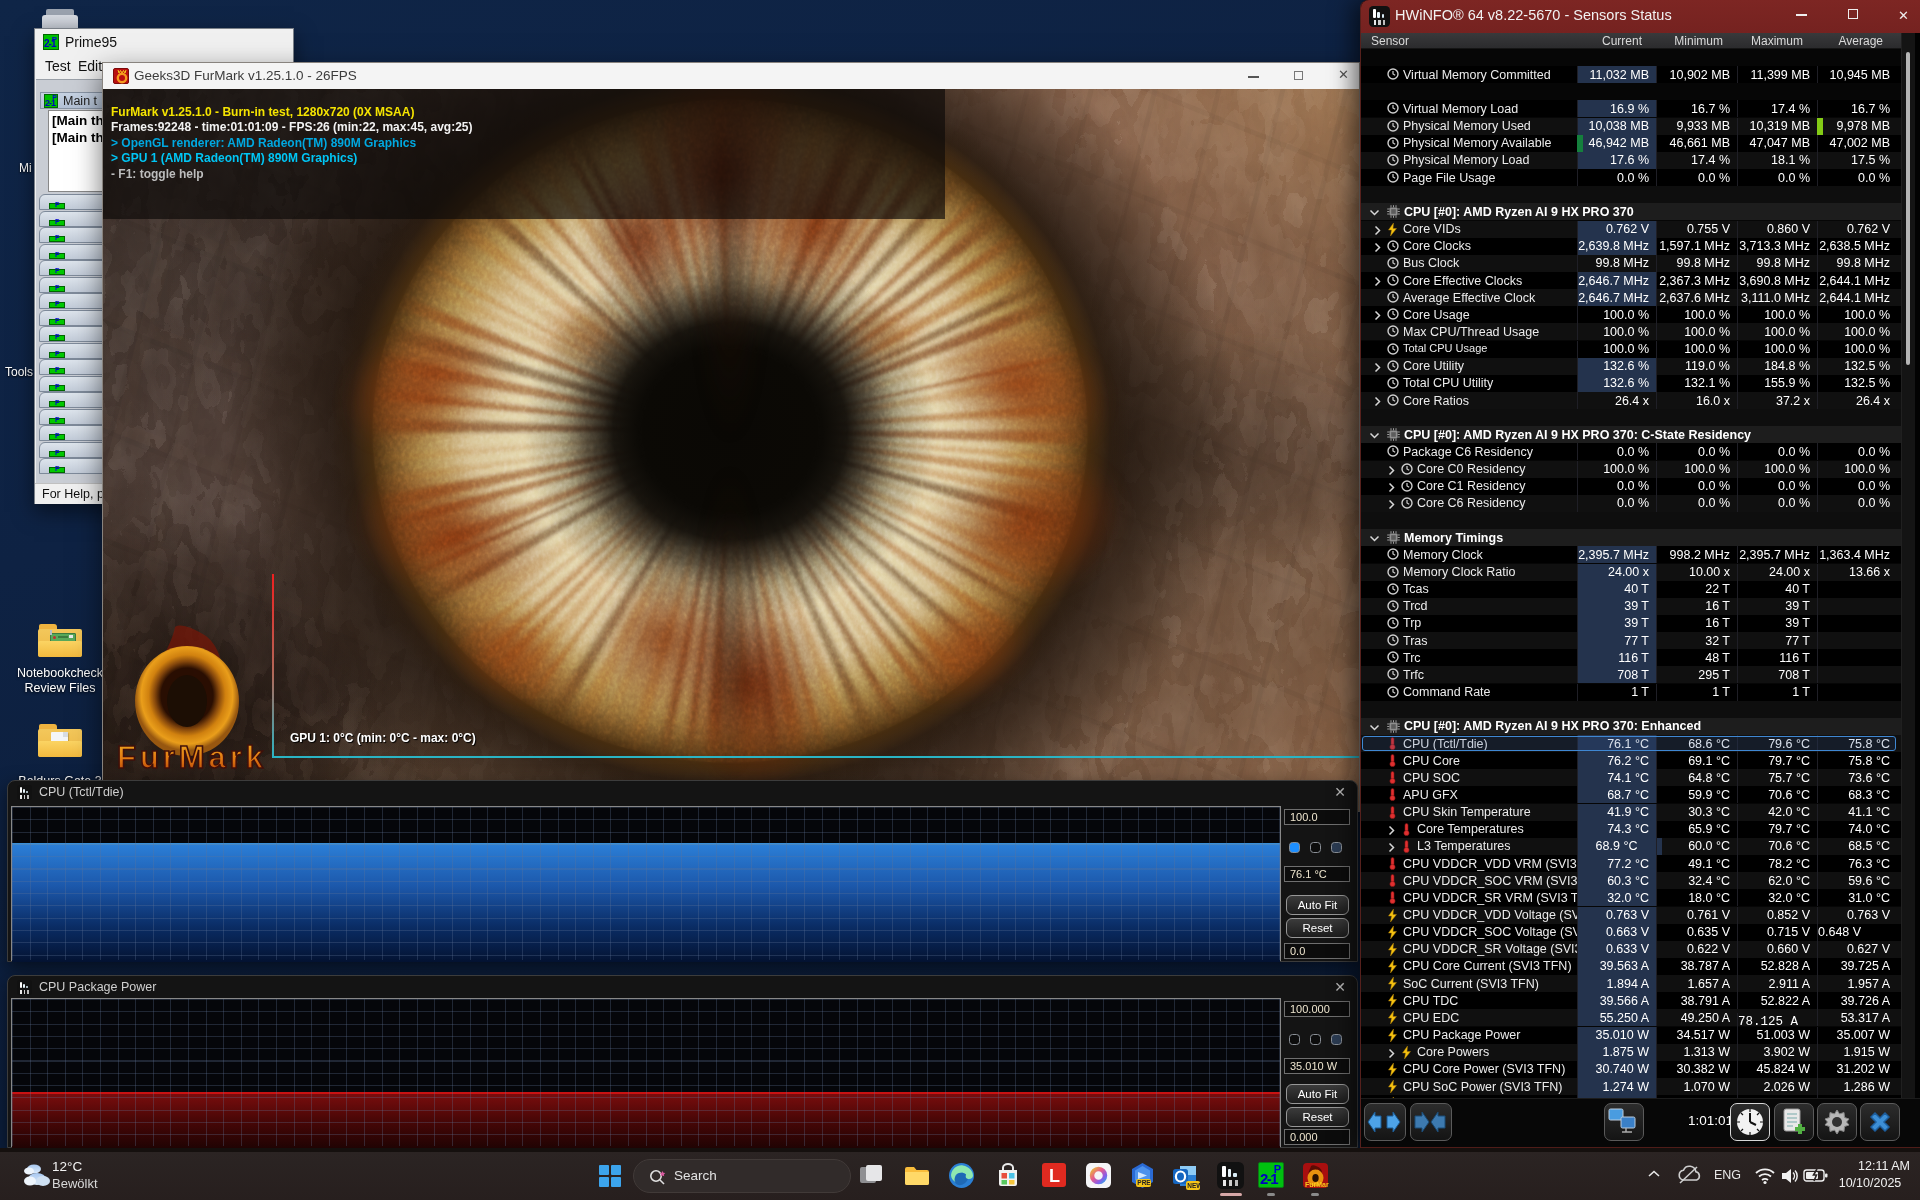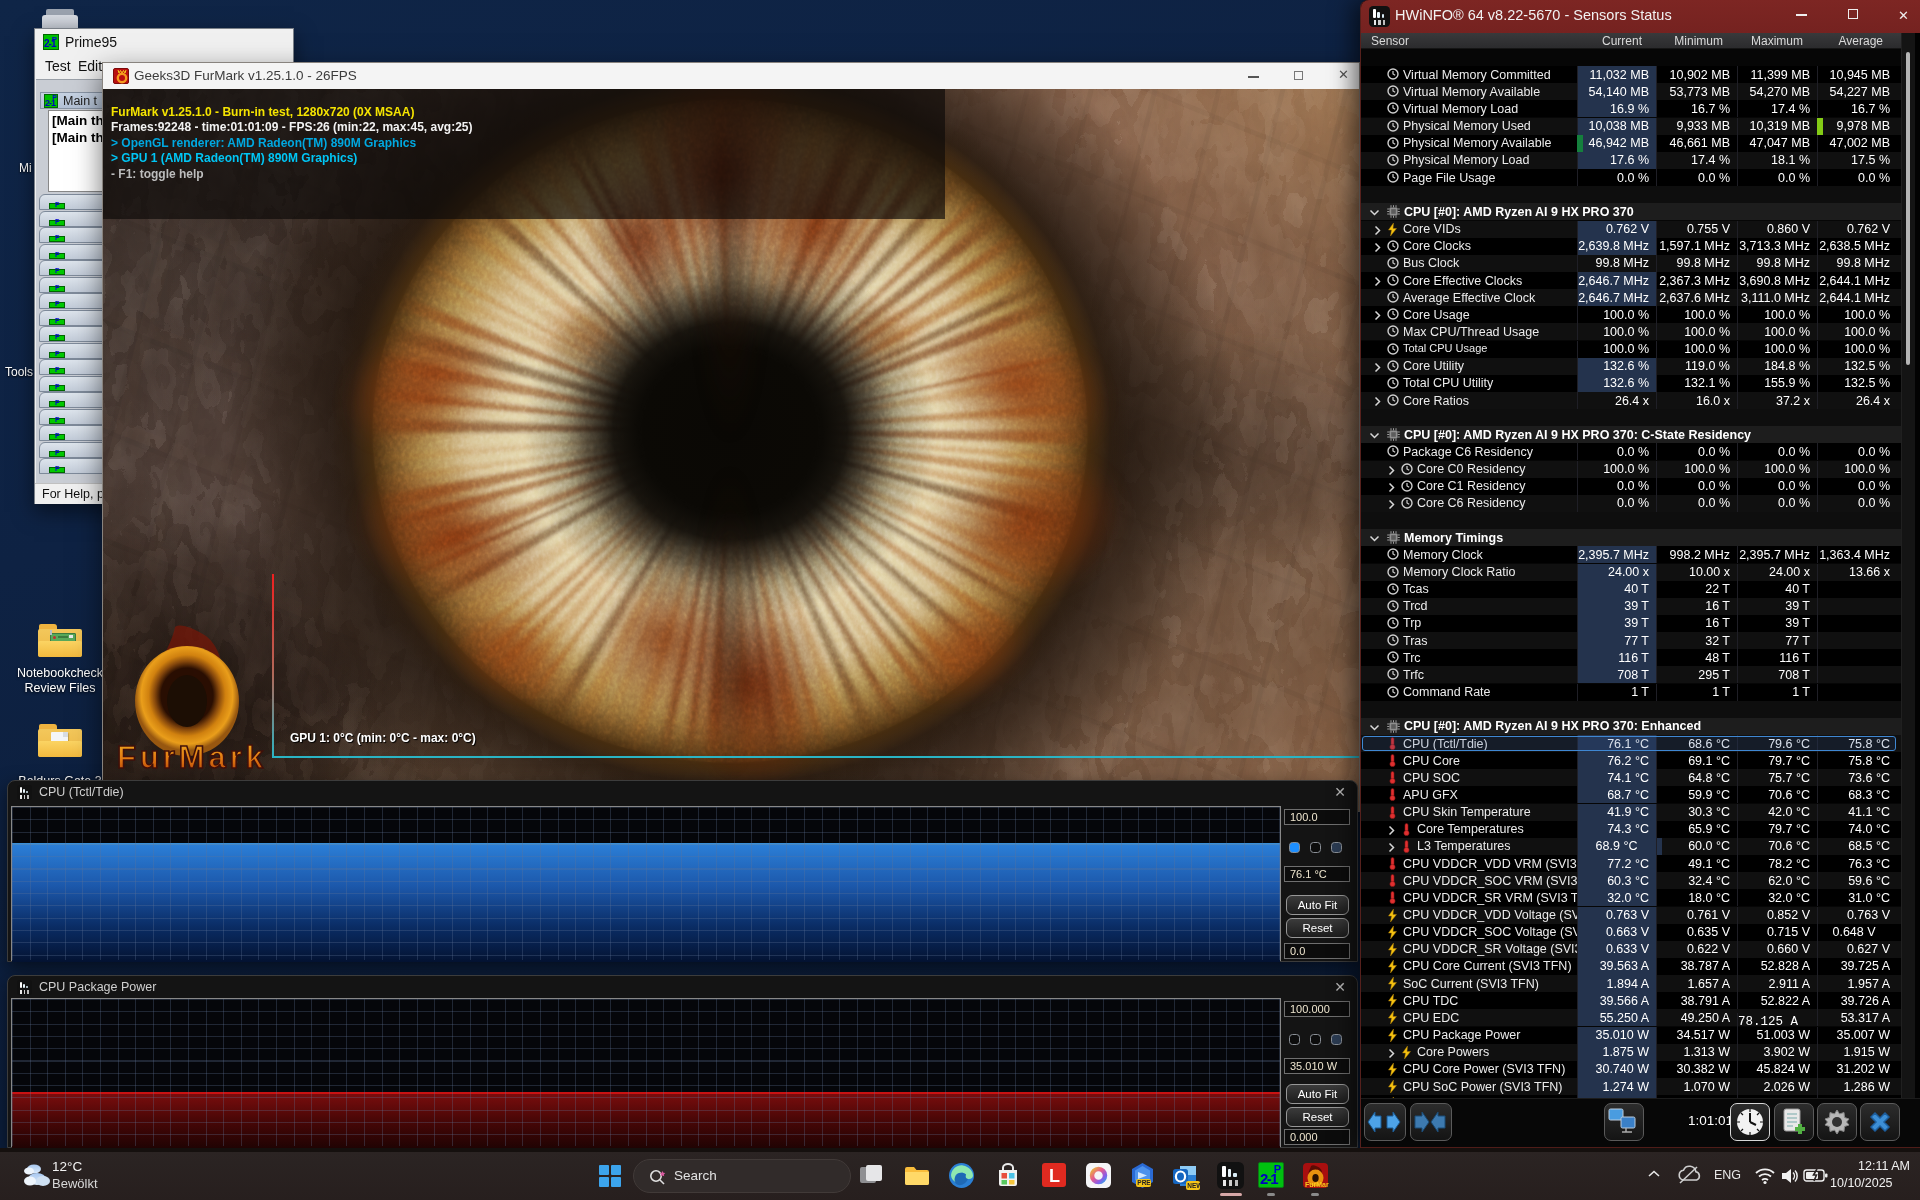--- a/index.html
+++ b/index.html
@@ -349,33 +349,20 @@
             <circle cx="6" cy="6" r="5" fill="none" stroke="#cfcfcf" stroke-width="1.4"></circle>
             <path d="M6 3 L6 6 L8.2 7.2" fill="none" stroke="#cfcfcf" stroke-width="1.2"></path>
           </svg>
         </span>
         <span class="abs" style="left:42px;top:1.5px;color:#ececec;font-size:12.5px;">Virtual Memory Committed</span>
         <span class="abs" style="left:216px;top:0;width:79px;height:100%;background:#24334d;border-left:1px solid #1f1f26;color:#fff;font-size:12.5px;text-align:right;padding:1.5px 7px 0 0;">11,032 MB</span>
         <span class="abs" style="left:295px;top:0;width:81px;height:100%;background:rgba(0,0,0,0);border-left:1px solid #1f1f26;color:#fff;font-size:12.5px;text-align:right;padding:1.5px 7px 0 0;">10,902 MB</span>
         <span class="abs" style="left:376px;top:0;width:80px;height:100%;background:rgba(0,0,0,0);border-left:1px solid #1f1f26;color:#fff;font-size:12.5px;text-align:right;padding:1.5px 7px 0 0;">11,399 MB</span>
         <span class="abs" style="left:456px;top:0;width:80px;height:100%;background:rgba(0,0,0,0);border-left:1px solid #1f1f26;color:#fff;font-size:12.5px;text-align:right;padding:1.5px 7px 0 0;">10,945 MB</span>
       </div>
-      <div class="abs" style="left:0;top:34.3px;width:100%;height:17.1px;background:#101010;">
-        <span class="abs" style="left:26px;top:2px;width:13px;height:13px;">
-          <svg width="12" height="12" viewBox="0 0 12 12" style="position:absolute;left:0;top:0;">
-            <circle cx="6" cy="6" r="5" fill="none" stroke="#cfcfcf" stroke-width="1.4"></circle>
-            <path d="M6 3 L6 6 L8.2 7.2" fill="none" stroke="#cfcfcf" stroke-width="1.2"></path>
-          </svg>
-        </span>
-        <span class="abs" style="left:42px;top:1.5px;color:#ececec;font-size:12.5px;">Virtual Memory Available</span>
-        <span class="abs" style="left:216px;top:0;width:79px;height:100%;background:#24334d;border-left:1px solid #1f1f26;color:#fff;font-size:12.5px;text-align:right;padding:1.5px 7px 0 0;">54,140 MB</span>
-        <span class="abs" style="left:295px;top:0;width:81px;height:100%;background:rgba(0,0,0,0);border-left:1px solid #1f1f26;color:#fff;font-size:12.5px;text-align:right;padding:1.5px 7px 0 0;">53,773 MB</span>
-        <span class="abs" style="left:376px;top:0;width:80px;height:100%;background:rgba(0,0,0,0);border-left:1px solid #1f1f26;color:#fff;font-size:12.5px;text-align:right;padding:1.5px 7px 0 0;">54,270 MB</span>
-        <span class="abs" style="left:456px;top:0;width:80px;height:100%;background:rgba(0,0,0,0);border-left:1px solid #1f1f26;color:#fff;font-size:12.5px;text-align:right;padding:1.5px 7px 0 0;">54,227 MB</span>
-      </div>
       <div class="abs" style="left:0;top:51.4px;width:100%;height:17.1px;background:#000;">
         <span class="abs" style="left:26px;top:2px;width:13px;height:13px;">
           <svg width="12" height="12" viewBox="0 0 12 12" style="position:absolute;left:0;top:0;">
             <circle cx="6" cy="6" r="5" fill="none" stroke="#cfcfcf" stroke-width="1.4"></circle>
             <path d="M6 3 L6 6 L8.2 7.2" fill="none" stroke="#cfcfcf" stroke-width="1.2"></path>
           </svg>
         </span>
         <span class="abs" style="left:42px;top:1.5px;color:#ececec;font-size:12.5px;">Virtual Memory Load</span>
         <span class="abs" style="left:216px;top:0;width:79px;height:100%;background:#24334d;border-left:1px solid #1f1f26;color:#fff;font-size:12.5px;text-align:right;padding:1.5px 7px 0 0;">16.9 %</span>
         <span class="abs" style="left:295px;top:0;width:81px;height:100%;background:rgba(0,0,0,0);border-left:1px solid #1f1f26;color:#fff;font-size:12.5px;text-align:right;padding:1.5px 7px 0 0;">16.7 %</span>
@@ -1018,21 +1005,21 @@
       <div class="abs" style="left:0;top:874.6px;width:100%;height:17.1px;background:#000;">
         <span class="abs" style="left:26px;top:2px;width:13px;height:13px;">
           <svg width="11" height="13" viewBox="0 0 11 13" style="position:absolute;left:0;top:0;">
             <path d="M6.5 0 L1.5 7 L4.5 7 L3.5 13 L9.5 5.5 L6 5.5 Z" fill="#f5c211" stroke="#a87b06" stroke-width="0.5"></path>
           </svg>
         </span>
         <span class="abs" style="left:42px;top:1.5px;color:#ececec;font-size:12.5px;">CPU VDDCR_SOC Voltage (SVI3 ...</span>
         <span class="abs" style="left:216px;top:0;width:79px;height:100%;background:#24334d;border-left:1px solid #1f1f26;color:#fff;font-size:12.5px;text-align:right;padding:1.5px 7px 0 0;">0.663 V</span>
         <span class="abs" style="left:295px;top:0;width:81px;height:100%;background:rgba(0,0,0,0);border-left:1px solid #1f1f26;color:#fff;font-size:12.5px;text-align:right;padding:1.5px 7px 0 0;">0.635 V</span>
         <span class="abs" style="left:376px;top:0;width:80px;height:100%;background:rgba(0,0,0,0);border-left:1px solid #1f1f26;color:#fff;font-size:12.5px;text-align:right;padding:1.5px 7px 0 0;">0.715 V</span>
-        <span class="abs" style="left:456px;top:0;width:80px;height:100%;background:rgba(0,0,0,0);border-left:1px solid #1f1f26;color:#fff;font-size:12.5px;text-align:center;padding:1.5px 7px 0 0;">0.648 V</span>
+        <span class="abs" style="left:456px;top:0;width:80px;height:100%;background:rgba(0,0,0,0);border-left:1px solid #1f1f26;color:#fff;font-size:12.5px;text-align:left;padding:1.5px 7px 0 0;">0.648 V</span>
       </div>
       <div class="abs" style="left:0;top:891.8px;width:100%;height:17.1px;background:#101010;">
         <span class="abs" style="left:26px;top:2px;width:13px;height:13px;">
           <svg width="11" height="13" viewBox="0 0 11 13" style="position:absolute;left:0;top:0;">
             <path d="M6.5 0 L1.5 7 L4.5 7 L3.5 13 L9.5 5.5 L6 5.5 Z" fill="#f5c211" stroke="#a87b06" stroke-width="0.5"></path>
           </svg>
         </span>
         <span class="abs" style="left:42px;top:1.5px;color:#ececec;font-size:12.5px;">CPU VDDCR_SR Voltage (SVI3 TFN)</span>
         <span class="abs" style="left:216px;top:0;width:79px;height:100%;background:#24334d;border-left:1px solid #1f1f26;color:#fff;font-size:12.5px;text-align:right;padding:1.5px 7px 0 0;">0.633 V</span>
         <span class="abs" style="left:295px;top:0;width:81px;height:100%;background:rgba(0,0,0,0);border-left:1px solid #1f1f26;color:#fff;font-size:12.5px;text-align:right;padding:1.5px 7px 0 0;">0.622 V</span>
@@ -1333,13 +1320,13 @@
       <path d="M2 6 h4 l5 -4 v14 l-5 -4 H2 Z" fill="#f0f0f0"></path>
       <path d="M13 5.5 a5 5 0 0 1 0 7 M15 3.5 a8 8 0 0 1 0 11" fill="none" stroke="#f0f0f0" stroke-width="1.5"></path>
     </svg>
     <svg class="abs" style="left:1803px;top:15px;" width="25" height="17" viewBox="0 0 25 17">
       <rect x="1" y="3" width="20" height="11" rx="2.5" fill="none" stroke="#f0f0f0" stroke-width="1.4"></rect>
       <rect x="22" y="6.5" width="2.5" height="4" rx="1" fill="#f0f0f0"></rect>
       <rect x="3" y="5" width="12" height="7" rx="1" fill="#f0f0f0"></rect>
       <path d="M14 2 l-3.5 6 h3 l-2.5 6" fill="none" stroke="#2a2423" stroke-width="1.6"></path>
     </svg>
     <div class="abs" style="left:1840px;top:7px;width:70px;text-align:right;color:#f0f0f0;font-size:12.5px;">12:11 AM</div>
-    <div class="abs" style="left:1830px;top:24px;width:80px;text-align:left;color:#f0f0f0;font-size:12.5px;">10/10/2025</div>
+    <div class="abs" style="left:1830px;top:24px;width:80px;text-align:center;color:#f0f0f0;font-size:12.5px;">10/10/2025</div>
   </div>
 </body></html>

